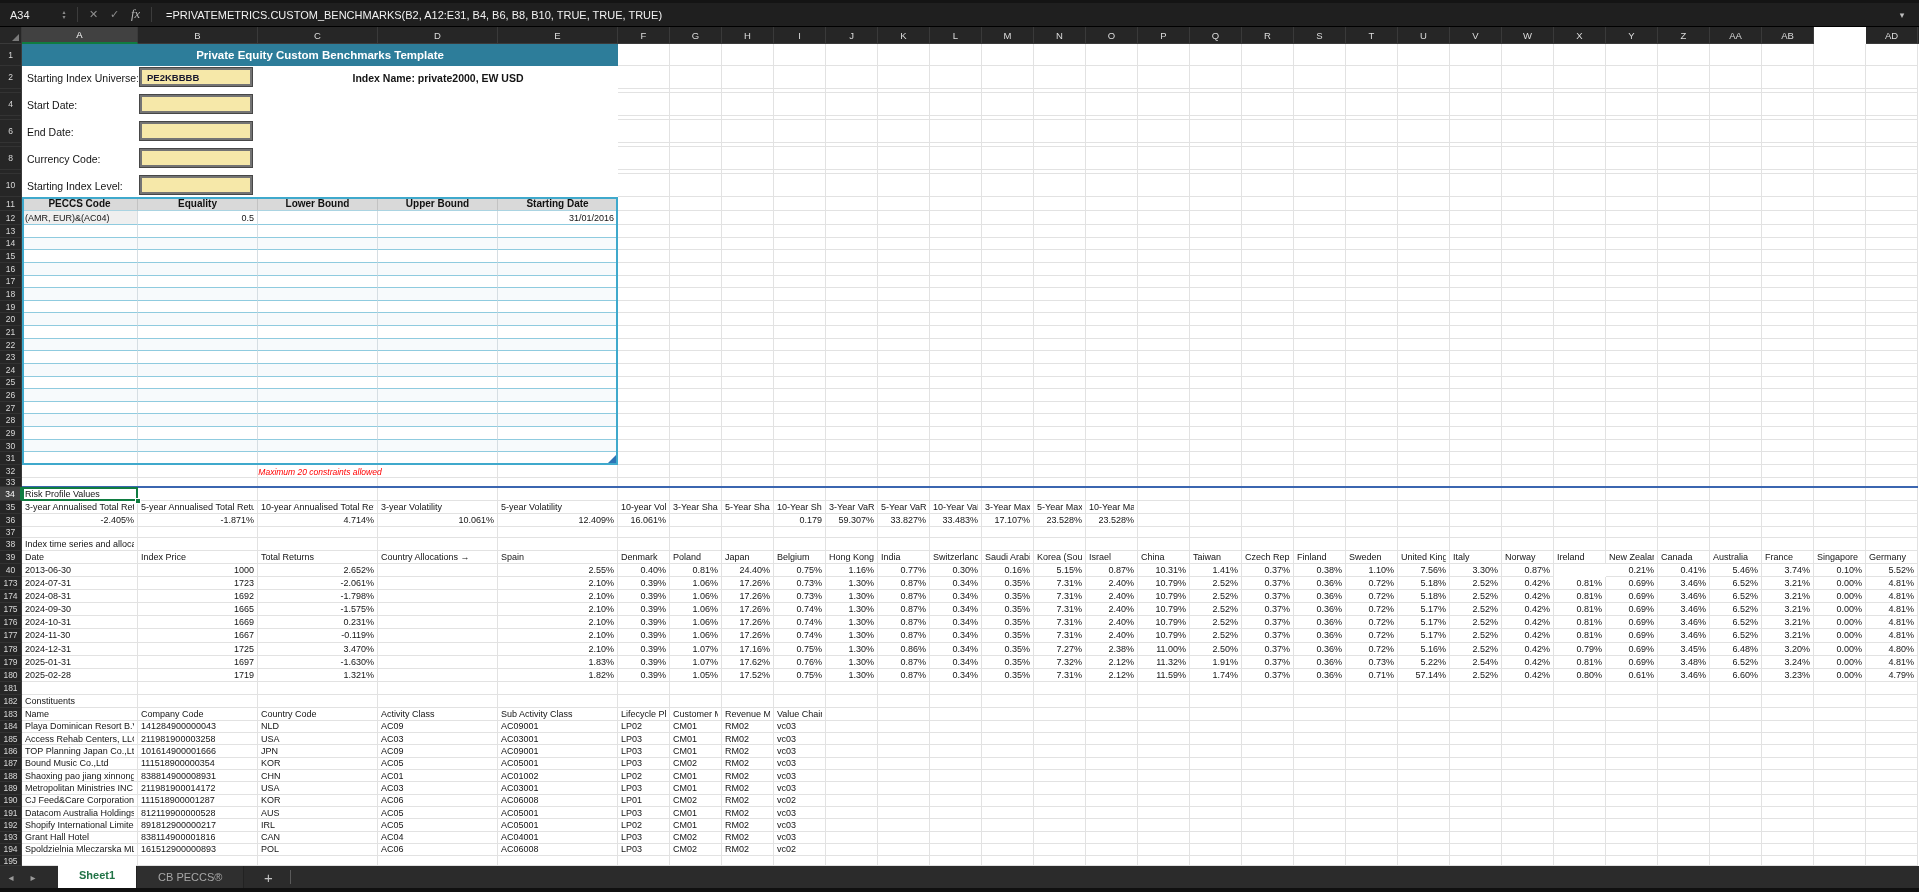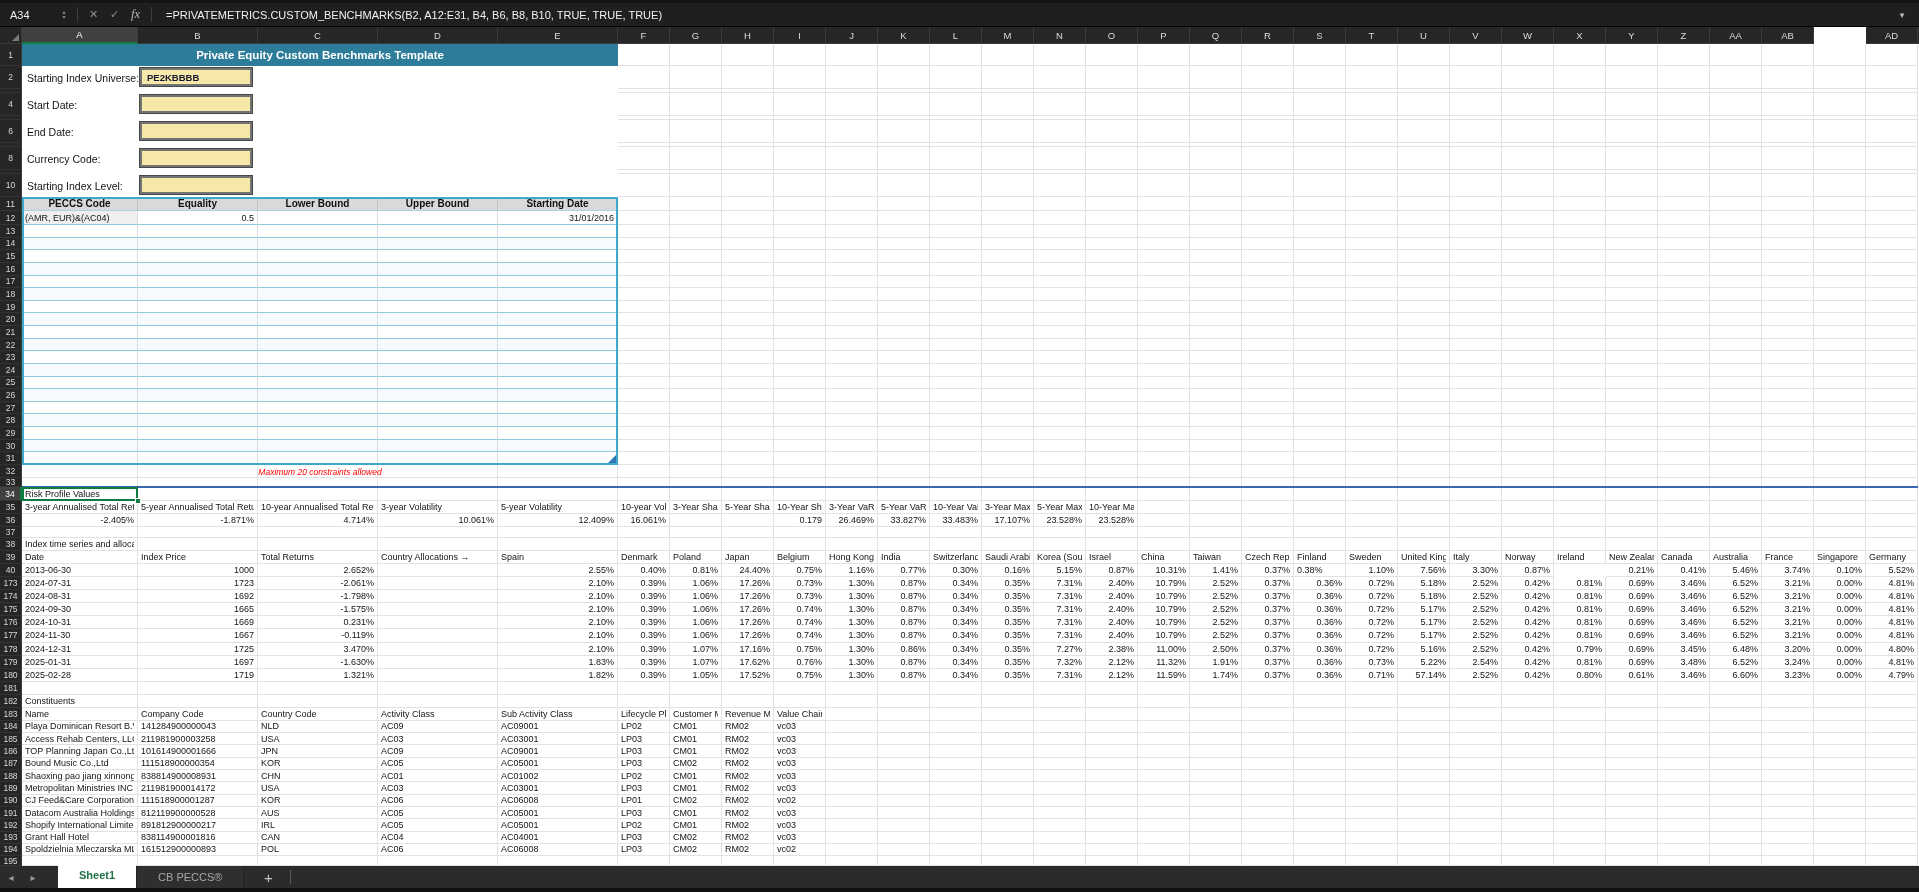--- a/index.html
+++ b/index.html
@@ -163,20 +163,21 @@
     <div class="cell" style="left: 1502px; top: 66px; width: 52px; height: 23px; justify-content: flex-start;"></div>
     <div class="cell" style="left: 1554px; top: 66px; width: 52px; height: 23px; justify-content: flex-start;"></div>
     <div class="cell" style="left: 1606px; top: 66px; width: 52px; height: 23px; justify-content: flex-start;"></div>
     <div class="cell" style="left: 1658px; top: 66px; width: 52px; height: 23px; justify-content: flex-start;"></div>
     <div class="cell" style="left: 1710px; top: 66px; width: 52px; height: 23px; justify-content: flex-start;"></div>
     <div class="cell" style="left: 1762px; top: 66px; width: 52px; height: 23px; justify-content: flex-start;"></div>
     <div class="cell" style="left: 1814px; top: 66px; width: 52px; height: 23px; justify-content: flex-start;"></div>
     <div class="cell" style="left: 1866px; top: 66px; width: 52px; height: 23px; justify-content: flex-start;"></div>
     <div class="flabel" style="left: 22px; top: 66px; width: 116px; height: 23px;">Starting Index Universe:</div>
     <div class="finput" style="left: 140px; top: 68px; width: 112px; height: 18px;">PE2KBBBB</div>
+    <div class="idxname" style="left: 258px; top: 66px; width: 360px; height: 23px;">Index Name: private2000, EW USD</div>
     <div class="rowhead" style="top: 89px; height: 4px;"></div>
     <div class="cell noborder" style="left: 22px; top: 89px; width: 596px; height: 4px;"></div>
     <div class="cell" style="left: 618px; top: 89px; width: 52px; height: 4px; justify-content: flex-start;"></div>
     <div class="cell" style="left: 670px; top: 89px; width: 52px; height: 4px; justify-content: flex-start;"></div>
     <div class="cell" style="left: 722px; top: 89px; width: 52px; height: 4px; justify-content: flex-start;"></div>
     <div class="cell" style="left: 774px; top: 89px; width: 52px; height: 4px; justify-content: flex-start;"></div>
     <div class="cell" style="left: 826px; top: 89px; width: 52px; height: 4px; justify-content: flex-start;"></div>
     <div class="cell" style="left: 878px; top: 89px; width: 52px; height: 4px; justify-content: flex-start;"></div>
     <div class="cell" style="left: 930px; top: 89px; width: 52px; height: 4px; justify-content: flex-start;"></div>
     <div class="cell" style="left: 982px; top: 89px; width: 52px; height: 4px; justify-content: flex-start;"></div>
@@ -1236,21 +1237,21 @@
     </div>
     <div class="cell" style="left: 618px; top: 514.008px; width: 52px; height: 13px; justify-content: flex-end;">
       <span>16.061%</span>
     </div>
     <div class="cell" style="left: 670px; top: 514.008px; width: 52px; height: 13px; justify-content: flex-end;"></div>
     <div class="cell" style="left: 722px; top: 514.008px; width: 52px; height: 13px; justify-content: flex-end;"></div>
     <div class="cell" style="left: 774px; top: 514.008px; width: 52px; height: 13px; justify-content: flex-end;">
       <span>0.179</span>
     </div>
     <div class="cell" style="left: 826px; top: 514.008px; width: 52px; height: 13px; justify-content: flex-end;">
-      <span>26.469%</span>
+      <span>59.307%</span>
     </div>
     <div class="cell" style="left: 878px; top: 514.008px; width: 52px; height: 13px; justify-content: flex-end;">
       <span>33.827%</span>
     </div>
     <div class="cell" style="left: 930px; top: 514.008px; width: 52px; height: 13px; justify-content: flex-end;">
       <span>33.483%</span>
     </div>
     <div class="cell" style="left: 982px; top: 514.008px; width: 52px; height: 13px; justify-content: flex-end;">
       <span>17.107%</span>
     </div>
@@ -1476,21 +1477,21 @@
     </div>
     <div class="cell" style="left: 1138px; top: 564.008px; width: 52px; height: 13px; justify-content: flex-end;">
       <span>10.31%</span>
     </div>
     <div class="cell" style="left: 1190px; top: 564.008px; width: 52px; height: 13px; justify-content: flex-end;">
       <span>1.41%</span>
     </div>
     <div class="cell" style="left: 1242px; top: 564.008px; width: 52px; height: 13px; justify-content: flex-end;">
       <span>0.37%</span>
     </div>
-    <div class="cell" style="left: 1294px; top: 564.008px; width: 52px; height: 13px; justify-content: flex-start;">
+    <div class="cell" style="left: 1294px; top: 564.008px; width: 52px; height: 13px; justify-content: flex-end;">
       <span>0.38%</span>
     </div>
     <div class="cell" style="left: 1346px; top: 564.008px; width: 52px; height: 13px; justify-content: flex-end;">
       <span>1.10%</span>
     </div>
     <div class="cell" style="left: 1398px; top: 564.008px; width: 52px; height: 13px; justify-content: flex-end;">
       <span>7.56%</span>
     </div>
     <div class="cell" style="left: 1450px; top: 564.008px; width: 52px; height: 13px; justify-content: flex-end;">
       <span>3.30%</span>

